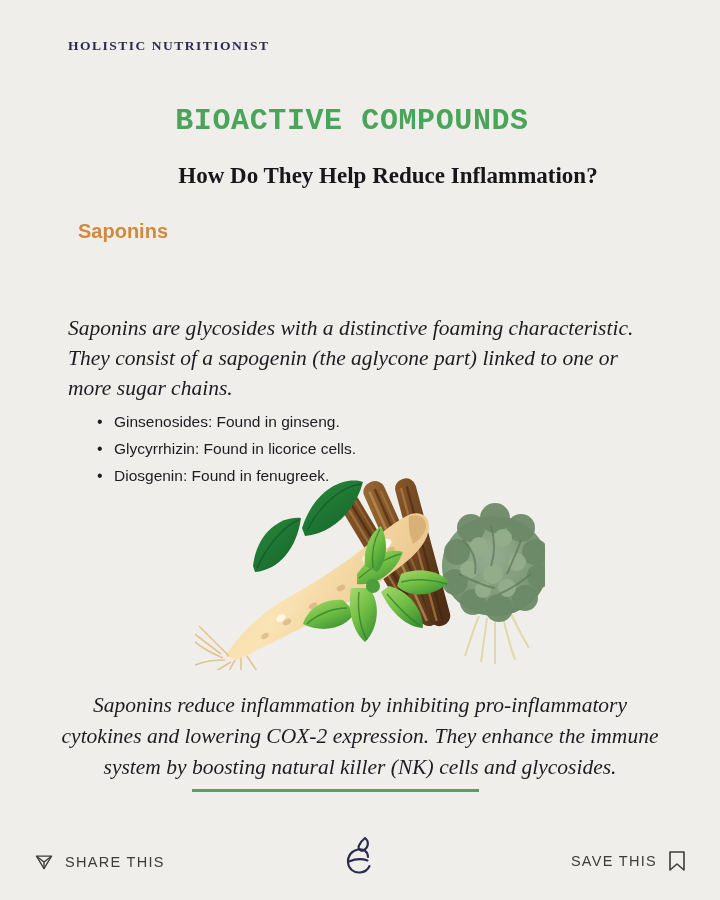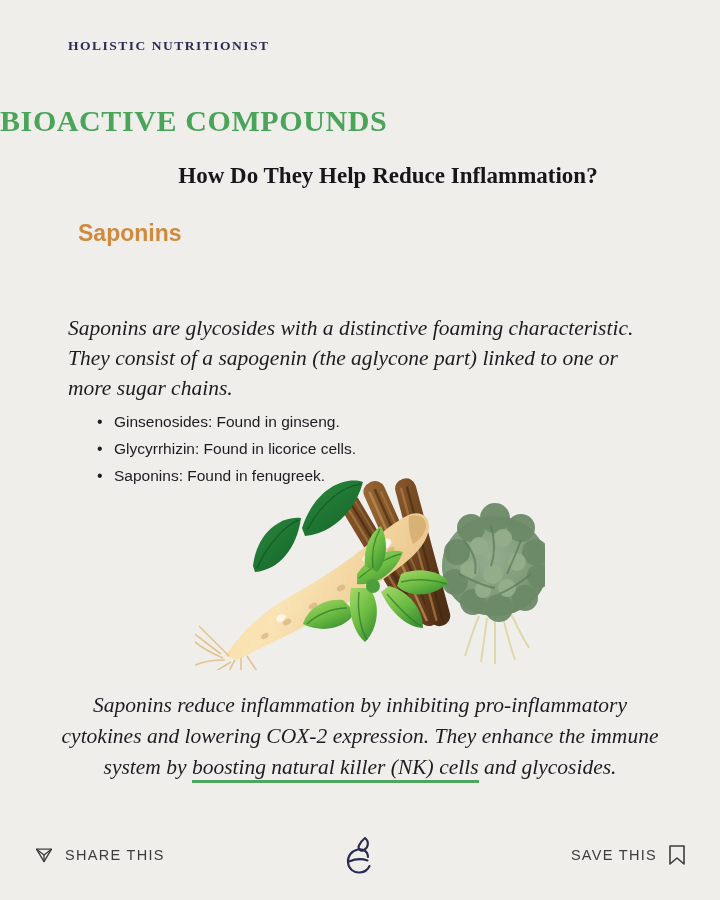--- a/index.html
+++ b/index.html
@@ -39,22 +39,22 @@
     color: #2b2b52;
     white-space: nowrap;
   }
 
   
   .main-title {
     position: absolute;
     top: 104px;
     left: 0;
     width: 704px;
-    text-align: left;
-    font-family: Liberation Serif, serif;
+    text-align: center;
+    font-family: Liberation Mono, monospace;
     font-size: 30px;
     font-weight: 700;
     letter-spacing: 0.6px;
     color: #4aa459;
   }
   .sub-title {
     position: absolute;
     top: 163px;
     left: 0;
     width: 720px;
@@ -65,21 +65,21 @@
     color: #17161a;
     padding-left: 28px;
   }
 
   
   .section-heading {
     position: absolute;
     top: 220px;
     left: 78px;
     font-family: "Liberation Sans", sans-serif;
-    font-size: 23px;
+    font-size: 20px;
     font-weight: 700;
     color: #d08a3e;
   }
 
   
   .intro {
     position: absolute;
     top: 276px;
     left: 68px;
     width: 588px;
@@ -139,32 +139,32 @@
     width: 600px;
     text-align: center;
     font-family: "Liberation Serif", serif;
     font-style: italic;
     font-size: 21.5px;
     line-height: 31px;
     color: #1d1c20;
   }
   .hl {
     border-bottom: 3.5px solid #4fa55e;
-    padding-bottom: 1px;
+    padding-bottom: 10px;
   }
 
   
   .footer {
     position: absolute;
     left: 34px;
     right: 34px;
     top: 838px;
     height: 34px;
     display: flex;
-    align-items: center;
+    align-items: flex-end;
     justify-content: space-between;
     gap: 26px;
   }
   .footer-side {
     display: flex;
     align-items: center;
     gap: 11px;
   }
   .footer-label {
     font-family: "Liberation Sans", sans-serif;
@@ -197,21 +197,21 @@
 
   <div class="main-title">BIOACTIVE COMPOUNDS</div>
   <div class="sub-title">How Do They Help Reduce Inflammation?</div>
 
   <div class="section-heading">Saponins</div>
   <div class="intro">Saponins are glycosides with a distinctive foaming characteristic. They consist of a sapogenin (the aglycone part) linked to one or more sugar chains.</div>
 
   <ul class="bullets">
     <li>Ginsenosides: Found in ginseng.</li>
     <li> Glycyrrhizin: Found in licorice cells.</li>
-    <li>Saponins: Found in fenugreek.</li>
+    <li>Diosgenin: Found in fenugreek.</li>
   </ul>
 
   <div class="illustration">
     <svg viewBox="0 0 350 200" xmlns="http://www.w3.org/2000/svg">
       <defs>
         <linearGradient id="rootG" x1="0" y1="0" x2="1" y2="0.4">
           <stop offset="0%" stop-color="#f6d9a0"></stop>
           <stop offset="45%" stop-color="#fae3b4"></stop>
           <stop offset="100%" stop-color="#e9c489"></stop>
         </linearGradient>

